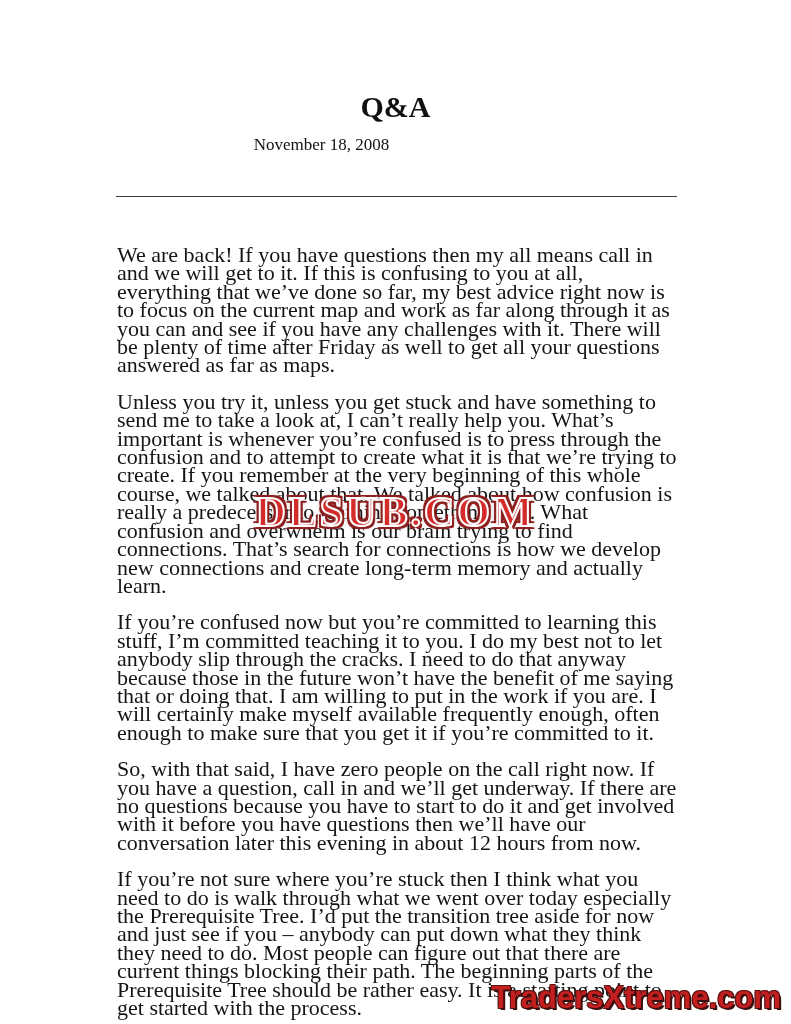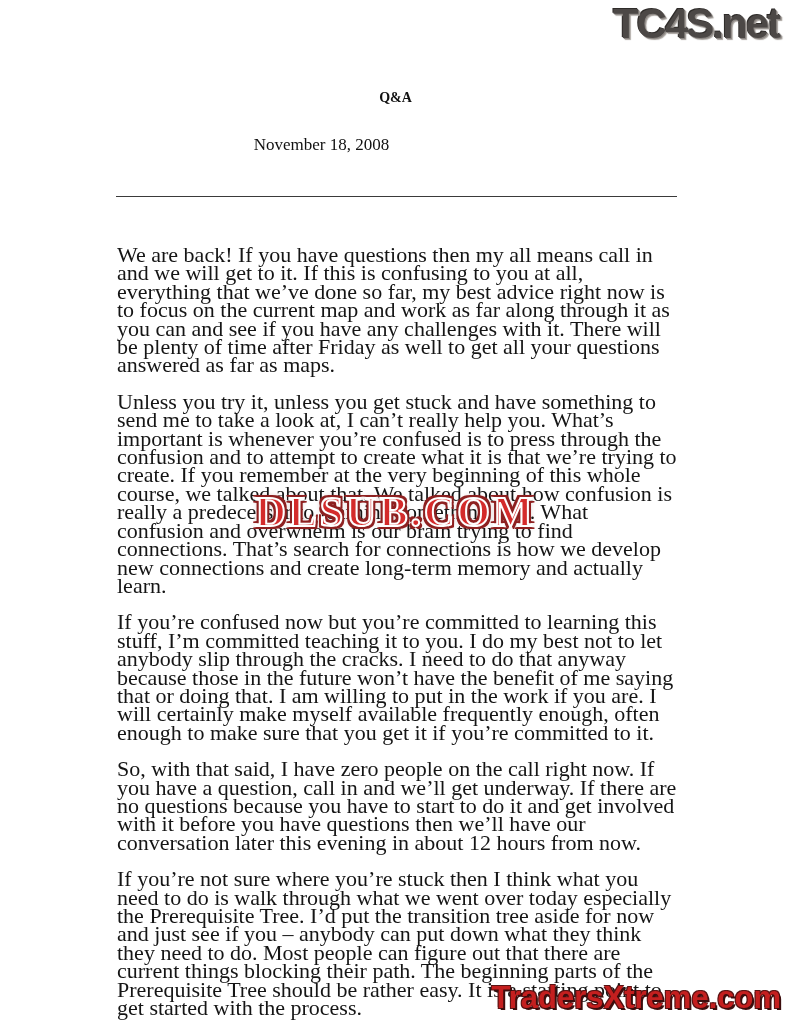--- a/index.html
+++ b/index.html
@@ -32,21 +32,21 @@
       2px 2px 1px #a9a49f,
       -1px -1px 0 #2f2c2a;
   }
   .doc-title {
     position: absolute;
     top: 90px;
     left: 0;
     width: 791px;
     margin: 0;
     text-align: center;
-    font-size: 14px;
+    font-size: 30px;
     font-weight: bold;
     color: #111;
   }
   .doc-date {
     position: absolute;
     top: 135px;
     left: 0;
     width: 643px;
     text-align: center;
     font-size: 17px;
@@ -110,21 +110,20 @@
       1px -1px 0 #5a1414,
       -1px 1px 0 #5a1414;
     margin-left: 34px;
   }
 </style>
 </head>
 <body>
 
 <div class="page">
 
-  <div class="tc4s-logo">TC4S.net</div>
 
   <h1 class="doc-title">Q&amp;A</h1>
 
   <div class="doc-date">November 18, 2008</div>
 
   <div class="divider"></div>
 
   <div class="content">
     <p>We are back! If you have questions then my all means call in and we will get to it. If this is confusing to you at all, everything that we’ve done so far, my best advice right now is to focus on the current map and work as far along through it as you can and see if you have any challenges with it. There will be plenty of time after Friday as well to get all your questions answered as far as maps.</p>
     <p>Unless you try it, unless you get stuck and have something to send me to take a look at, I can’t really help you. What’s important is whenever you’re confused is to press through the confusion and to attempt to create what it is that we’re trying to create. If you remember at the very beginning of this whole course, we talked about that. We talked about how confusion is really a predecessor to learning something new. What confusion and overwhelm is our brain trying to find connections. That’s search for connections is how we develop new connections and create long-term memory and actually learn.</p>

